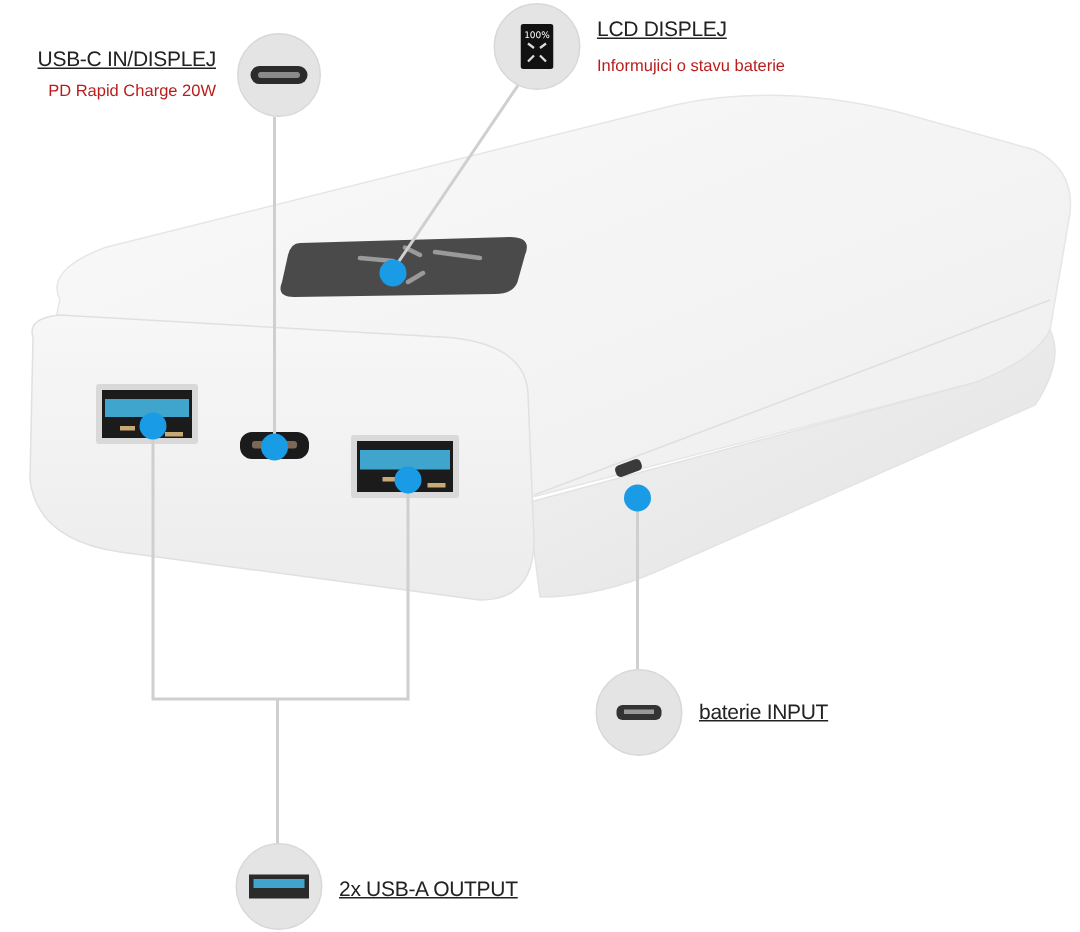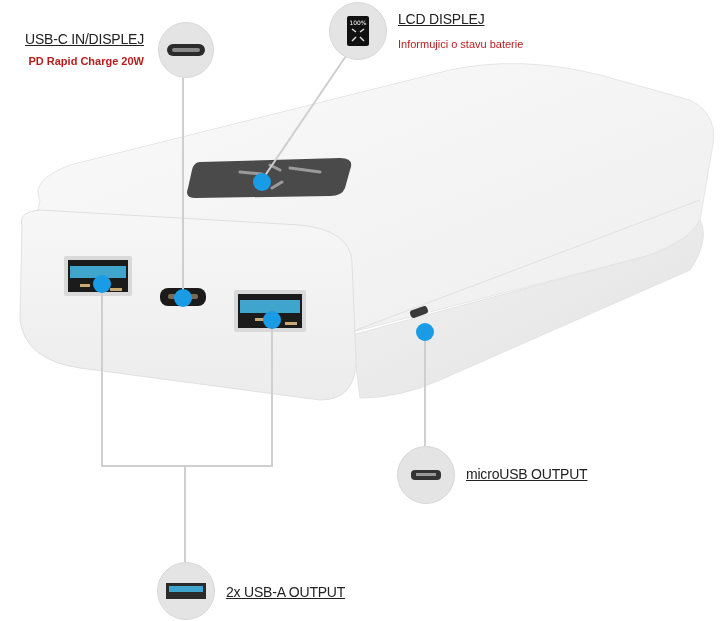--- a/index.html
+++ b/index.html
@@ -81,39 +81,39 @@
   </g>
 </svg>
 
 <div class="bubble" style="left:158px; top:22px; width:56px; height:56px;">
   <svg width="40" height="16">
     <rect x="1" y="2" width="38" height="12" rx="6" fill="#2b2b2b"></rect>
     <rect x="6" y="6" width="28" height="4" rx="2" fill="#8a8a8a"></rect>
   </svg>
 </div>
 <div class="label-title" style="right:576px; top:31px;">USB-C IN/DISPLEJ</div>
-<div class="label-sub" style="right:576px; top:55px;font-weight:bold;">PD Rapid Charge 20W</div>
+<div class="label-sub" style="right:576px; top:55px;">PD Rapid Charge 20W</div>
 
 <div class="bubble" style="left:329px; top:2px; width:58px; height:58px;">
   <svg width="22" height="30">
     <rect x="0" y="0" width="22" height="30" rx="2" fill="#111"></rect>
     <text x="11" y="9" font-size="6" fill="#fff" text-anchor="middle" font-family="DejaVu Sans, sans-serif">100%</text>
     <path d="M5 13 L9 16 M17 13 L13 16 M5 25 L9 21 M17 25 L13 21" stroke="#ddd" stroke-width="1.5"></path>
   </svg>
 </div>
 <div class="label-title" style="left:398px; top:11px;">LCD DISPLEJ</div>
 <div class="label-sub" style="left:398px; top:38px;">Informujici o stavu baterie</div>
 
 <div class="bubble" style="left:397px; top:446px; width:58px; height:58px;">
   <svg width="32" height="14">
     <rect x="1" y="2" width="30" height="10" rx="4" fill="#333"></rect>
     <rect x="6" y="5" width="20" height="3" fill="#999"></rect>
   </svg>
 </div>
-<div class="label-title" style="left:466px; top:466px;">microUSB OUTPUT</div>
+<div class="label-title" style="left:466px; top:466px;">baterie INPUT</div>
 
 <div class="bubble" style="left:157px; top:562px; width:58px; height:58px;">
   <svg width="40" height="20">
     <rect x="0" y="2" width="40" height="16" fill="#2a2a2a"></rect>
     <rect x="3" y="5" width="34" height="6" fill="#3fa5cc"></rect>
   </svg>
 </div>
 <div class="label-title" style="left:226px; top:584px;">2x USB-A OUTPUT</div>
 
 </body></html>

